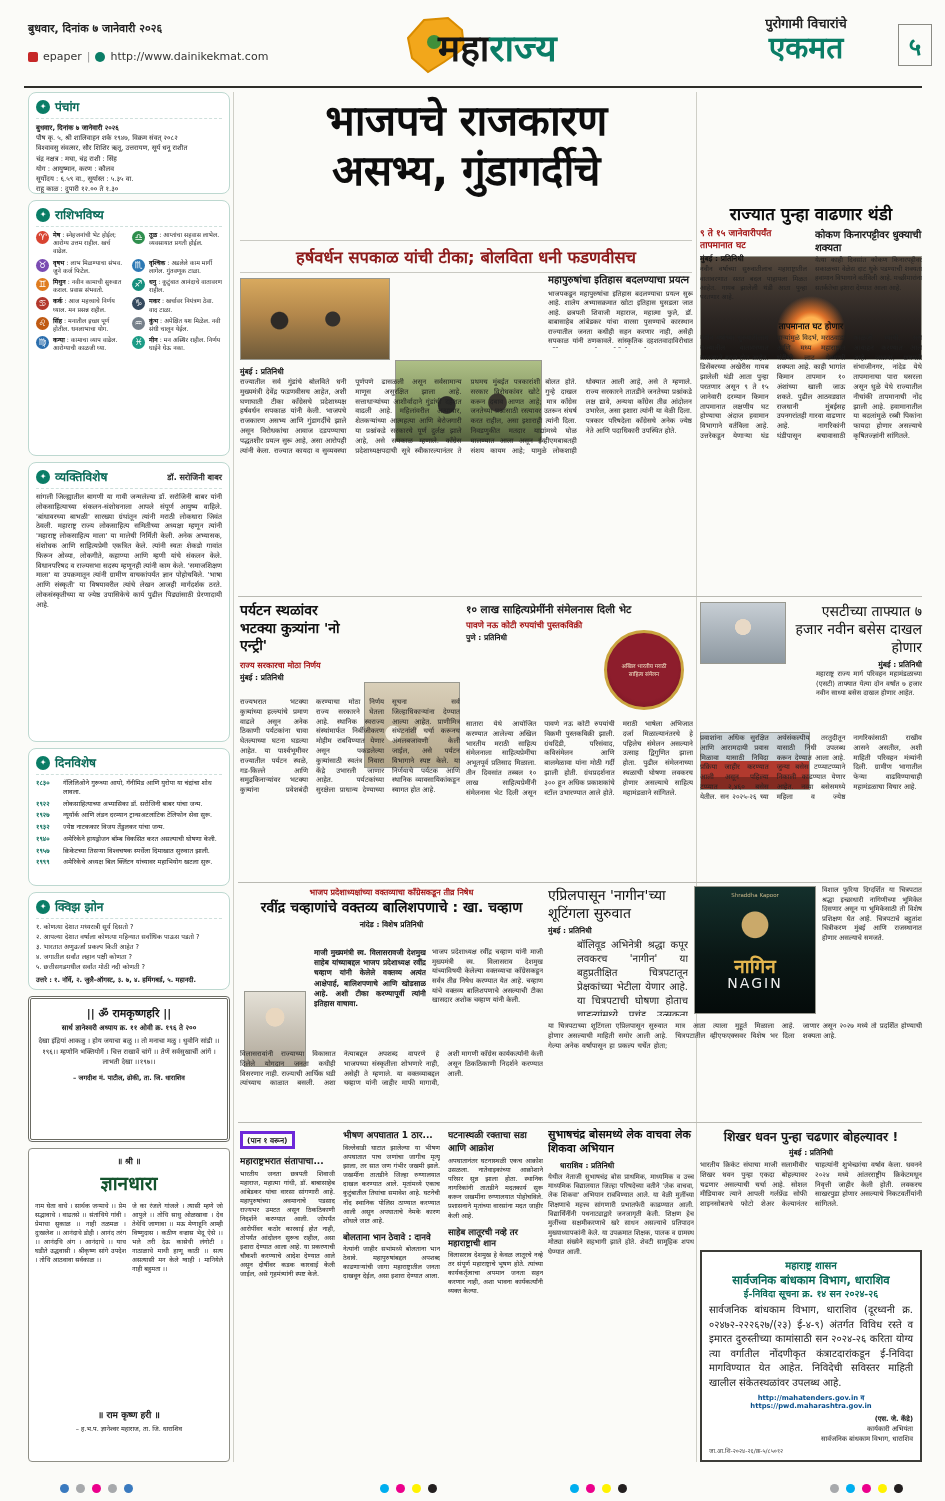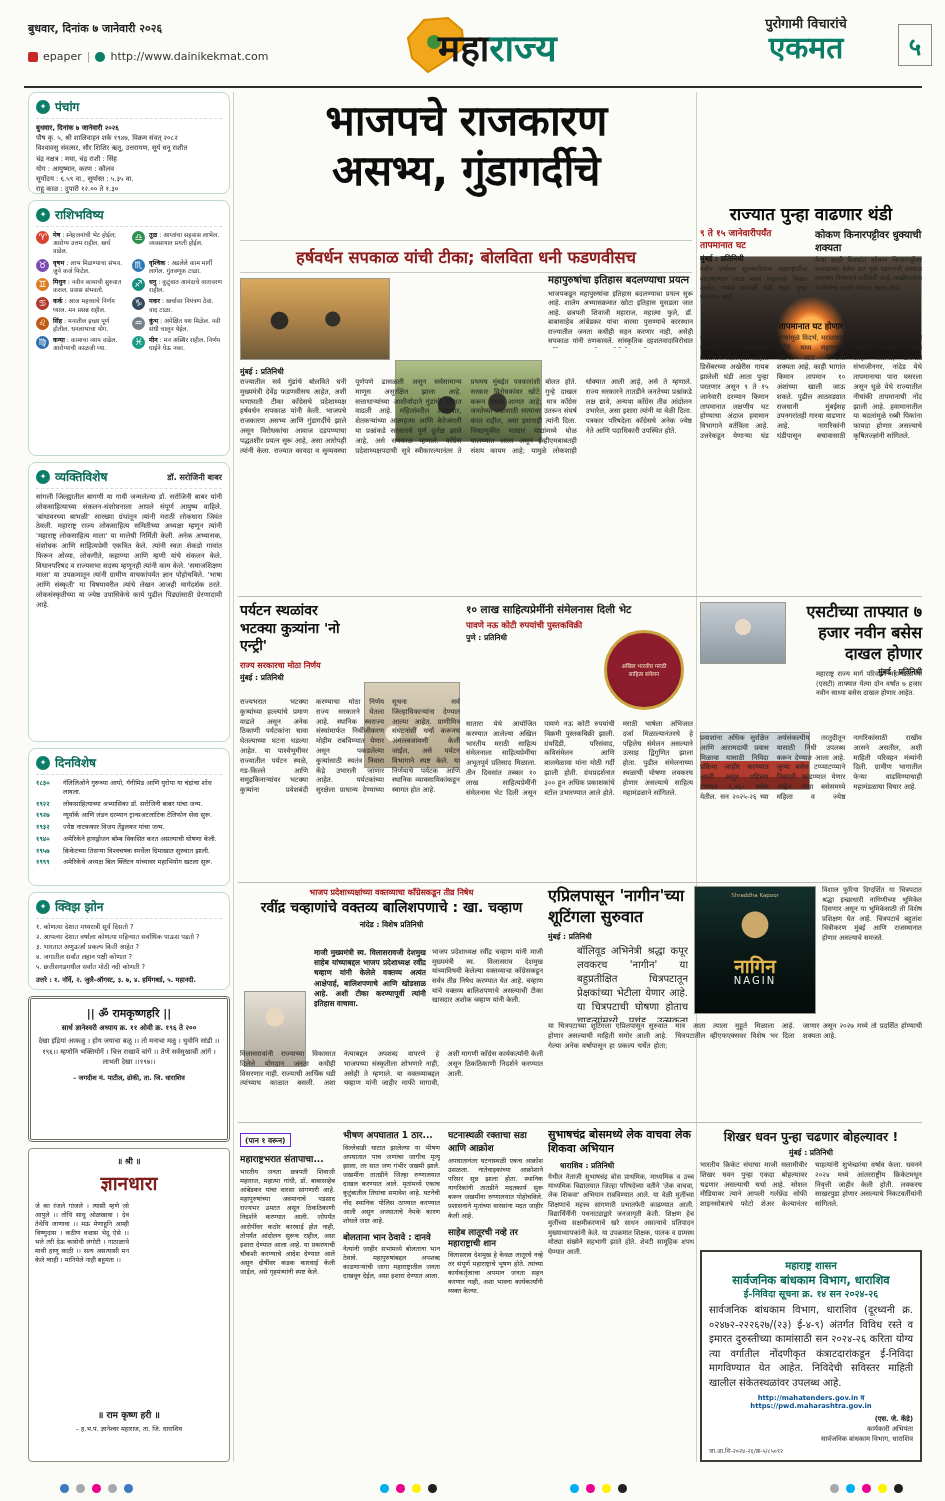--- a/index.html
+++ b/index.html
@@ -47,48 +47,48 @@
   .dyear{color:#0a6a58;font-weight:bold;flex:none;width:23px;}
   .qline{font-size:6.6px;line-height:1.5;color:#222;}
   .qans{font-size:6.6px;font-weight:bold;margin-top:3px;}
   .adbox1{border:3px double #6b6b63;border-radius:4px;padding:6px;text-align:center;overflow:hidden;background:#fff;}
   .adbox2{border:1px solid #8f8f86;border-radius:4px;padding:6px;overflow:hidden;background:#fff;}
   
   .lead-h{font-size:42px;font-weight:bold;text-align:center;line-height:1.18;color:#0d0d0d;letter-spacing:-0.5px;}
   .lead-sub{font-size:16.5px;font-weight:bold;color:#8e1b1b;text-align:center;
             border-top:1px solid #c9c9c2;border-bottom:1px solid #c9c9c2;padding:4px 0;}
   .h14{font-size:14px;font-weight:bold;line-height:1.25;color:#101010;}
-  .h13{font-size:16px;font-weight:bold;line-height:1.3;color:#101010;}
+  .h13{font-size:14px;font-weight:normal;line-height:1.3;color:#101010;}
   .h11{font-size:11px;font-weight:bold;line-height:1.3;color:#101010;}
   .h17{font-size:17px;font-weight:bold;text-align:center;color:#0d0d0d;}
   .crosshead{font-size:8.5px;font-weight:bold;text-align:center;color:#111;}
   .photo{border:1px solid #98988f;overflow:hidden;position:relative;}
   .ph-lead1{background:radial-gradient(circle at 26% 52%,#2e2a26 0 7%,transparent 8%),radial-gradient(circle at 62% 50%,#33302c 0 7%,transparent 8%),linear-gradient(180deg,#d8a95e 0%,#b3874b 45%,#6e5a3a 100%);}
   .ph-lead2{background:radial-gradient(circle at 35% 55%,#2c2c28 0 8%,transparent 9%),radial-gradient(circle at 70% 52%,#3a362f 0 8%,transparent 9%),linear-gradient(180deg,#aebf86 0%,#7d8f5c 60%,#55613f 100%);}
   .ph-fire{background:radial-gradient(circle at 50% 72%,#ffb351 0 10%,#e0722a 14%,transparent 26%),linear-gradient(180deg,#54483d 0%,#2c2623 60%,#191513 100%);}
   .ph-dogs{background:radial-gradient(circle at 30% 60%,#f2ede0 0 9%,transparent 10%),radial-gradient(circle at 62% 58%,#e8e0cd 0 9%,transparent 10%),linear-gradient(180deg,#d9cfb9 0%,#b4a78b 100%);}
   .ph-bus{background:linear-gradient(180deg,#ccd4d8 0 50%,#b23a2e 50% 78%,#822a21 78% 100%);}
   .ph-official{background:radial-gradient(circle at 50% 40%,#e8d9c6 0 14%,transparent 15%),linear-gradient(180deg,#c7ced4 0%,#8d98a1 100%);}
   .ph-chavan{background:radial-gradient(circle at 50% 34%,#e9d7bf 0 16%,transparent 17%),linear-gradient(180deg,#e4e0d6 0%,#b0a89a 100%);}
   .ph-nagin{background:radial-gradient(circle at 50% 30%,#caa96a 0 12%,transparent 13%),linear-gradient(180deg,#14302c 0%,#0a1715 55%,#050b0a 100%);}
   .poster-title{position:absolute;left:0;right:0;top:52%;text-align:center;color:#e4b64e;font-size:19px;font-weight:bold;}
-  .poster-sub{position:absolute;left:0;right:0;top:70%;text-align:center;color:#eee;font-size:10px;letter-spacing:2px;}
+  .poster-sub{position:absolute;left:0;right:0;top:70%;text-align:center;color:#eee;font-size:14px;letter-spacing:2px;}
   .poster-tag{position:absolute;left:0;right:0;top:4%;text-align:center;color:#cbb98c;font-size:5.5px;}
   .emblem{border-radius:50%;background:radial-gradient(circle at 50% 45%,#8d1d2c 0 62%,#6c1220 100%);
           border:3px solid #caa53f;display:flex;align-items:center;justify-content:center;text-align:center;}
   .emblem span{color:#f3e6c8;font-size:5.6px;line-height:1.5;}
   
   .tender{border:2px solid #3c3c38;padding:6px 7px;overflow:hidden;background:#fff;}
   .teal{color:#0a6a58;}
   .t-line{text-align:center;font-weight:bold;}
   .t-body{font-size:10px;line-height:1.45;text-align:justify;margin-top:3px;}
   .t-url{font-size:6.8px;font-weight:bold;text-align:center;margin-top:3px;color:#0a4f8a;}
   .t-sig{font-size:6.8px;text-align:right;margin-top:4px;line-height:1.5;}
   .t-ref{font-size:6px;color:#444;margin-top:2px;}
-  .contlabel{border:1px solid #6d28d9;display:inline-block;padding:1px 4px;font-size:7.5px;font-weight:bold;}
+  .contlabel{border:3px solid #6d28d9;display:inline-block;padding:1px 4px;font-size:7.5px;font-weight:bold;}
   .dot{width:9px;height:9px;border-radius:50%;display:inline-block;margin-right:7px;}
 </style>
 </head>
 <body>
 
 <div class="page">
 
   <div class="abs dateline" style="left:28px;top:20px;">बुधवार, दिनांक ७ जानेवारी २०२६</div>
   <div class="abs epaper-row" style="left:28px;top:50px;">
     <span class="mini-ic" style="background:#c62828;"></span>
@@ -252,22 +252,23 @@
 
   <div class="abs adbox1" style="left:28px;top:996px;width:202px;height:146px;">
     <div style="font-size:11px;font-weight:bold;">|| ॐ रामकृष्णहरि ||</div>
     <div style="font-size:7px;font-weight:bold;margin-top:3px;">सार्थ ज्ञानेश्वरी अध्याय क्र. ११ ओवी क्र. १९६ ते २००</div>
     <div style="font-size:6.8px;line-height:1.55;margin-top:4px;">देखा इंद्रियां आकळु । होय जयाचा बळु ।। तो मनाचा मळु । धुवोनि सांडी ।।१९६।। म्हणोनि भक्तियोगें । चित्त राखावें चांगें ।। तेणें सर्वसुखाचीं आंगें । लाभती देखा ।।१९७।।</div>
     <div style="font-size:6.5px;font-weight:bold;margin-top:5px;">– जगदीश मं. पाटील, ढोकी, ता. जि. धाराशिव</div>
   </div>
 
   <div class="abs adbox2" style="left:28px;top:1148px;width:202px;height:314px;">
     <div style="text-align:center;font-size:8px;font-weight:bold;">॥ श्री ॥</div>
-    <div style="text-align:center;font-size:19px;font-weight:bold;color:#7f1d1d;margin:4px 0 6px 0;">ज्ञानधारा</div>
+    <div style="text-align:center;font-size:19px;font-weight:bold;color:#14532d;margin:4px 0 6px 0;">ज्ञानधारा</div>
     <div style="display:flex;gap:6px;">
+      <div class="bodytext" style="width:50%;height:200px;font-size:6.4px;">नाम घेता वाचे । सार्थक जन्माचे ।। प्रेम सद्भावाचे । वाढतसे ।। संतांचिये गांवी । प्रेमाचा सुकाळ ।। नाही तळमळ । दुःखलेश ।। आनंदाचे डोही । आनंद तरंग ।। आनंदचि अंग । आनंदाचे ।। याच घडीते उद्धवासी । श्रीकृष्ण सांगे उपदेश । तोचि आठवावा सर्वकाळ ।।</div>
       <div class="bodytext" style="width:50%;height:200px;font-size:6.4px;">जे का रंजले गांजले । त्यासी म्हणे जो आपुले ।। तोचि साधु ओळखावा । देव तेथेचि जाणावा ।। मऊ मेणाहूनि आम्ही विष्णुदास । कठीण वज्रास भेदू ऐसे ।। भले तरी देऊ कासेची लंगोटी । नाठाळाचे माथी हाणू काठी ।। सत्य असत्यासी मन केले ग्वाही । मानियेले नाही बहुमता ।।</div>
     </div>
     <div style="text-align:center;font-size:9px;font-weight:bold;margin-top:6px;">॥ राम कृष्ण हरी ॥</div>
     <div style="text-align:center;font-size:6.4px;margin-top:3px;">– ह.भ.प. ज्ञानेश्वर महाराज, ता. जि. धाराशिव</div>
   </div>
 
   <div class="abs lead-h" style="left:240px;top:96px;width:452px;">
     <div>भाजपचे राजकारण</div>
     <div>असभ्य, गुंडागर्दीचे</div>
   </div>

